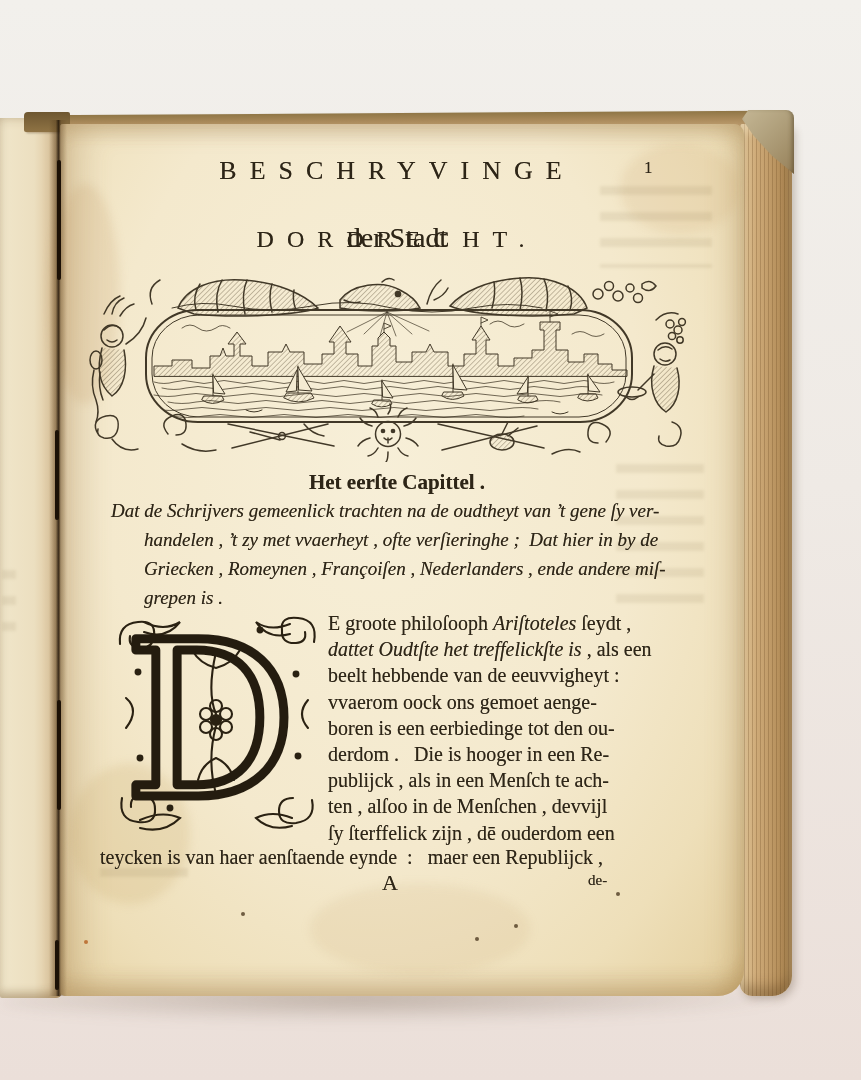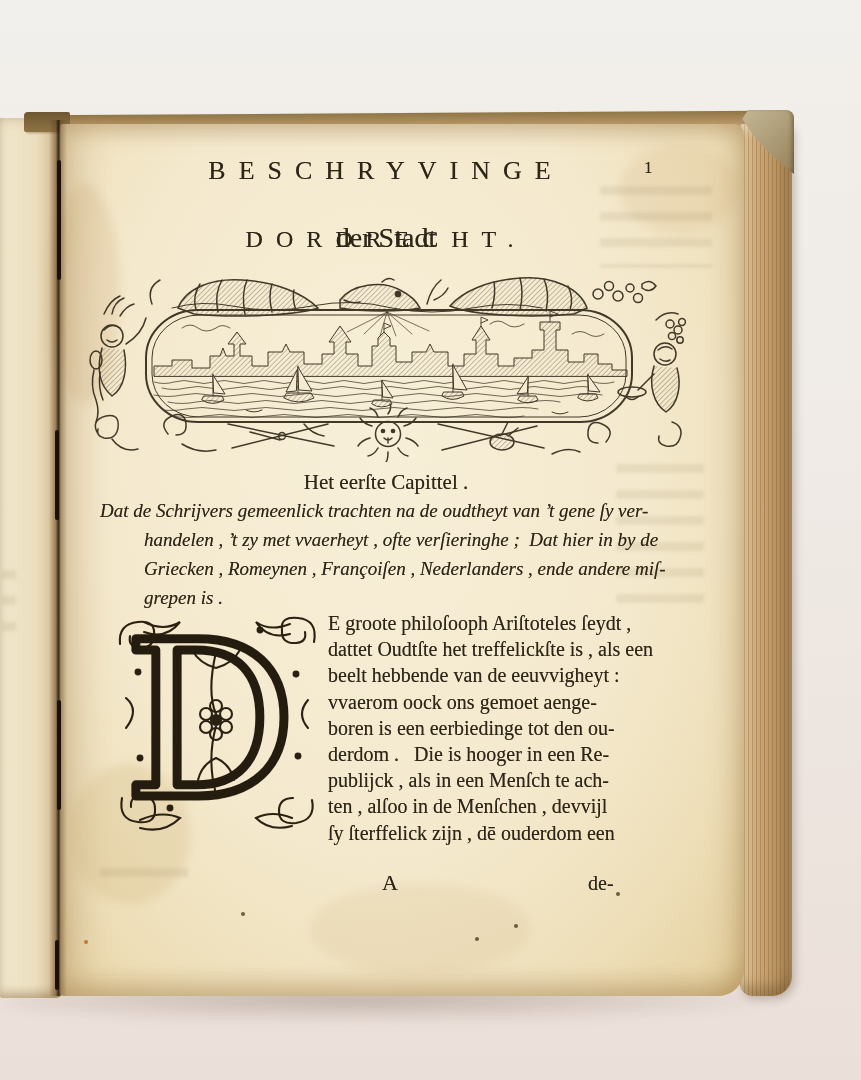--- a/index.html
+++ b/index.html
@@ -67,30 +67,30 @@
   .ghost{
     opacity:.55;filter:blur(1.4px);
     background:repeating-linear-gradient(180deg,rgba(125,104,64,.20) 0 9px,rgba(0,0,0,0) 9px 26px);
   }
   .spot{width:4px;height:4px;border-radius:50%;background:#4d3b22;opacity:.8;}
   
   .ink{color:#2d2517;white-space:pre;text-shadow:0 0 .5px rgba(45,37,23,.55);}
   .t-main   {font-size:26px;letter-spacing:13px;}
   .t-stadt  {font-size:28px;}
   .t-city   {font-size:24px;letter-spacing:13px;}
-  .t-center {left:1px;width:650px;text-align:center;}
+  .t-center {left:12px;width:650px;text-align:center;}
   .pagenum  {font-size:17px;}
   .chap     {font-size:21px;}
-  .arg-line {font-size:19px;line-height:29px;font-style:italic;white-space:pre;}
+  .arg-line {font-size:19px;line-height:29px;font-style:italic;white-space:pre;margin-left:11px;}
   .arg-line.indent{margin-left:44px;}
   .body-line{font-size:20px;line-height:26.2px;white-space:pre;}
-  .body-line .it{}
+  .body-line .it{font-style:italic;}
   .lastline {font-size:20px;}
   .sig      {font-size:22px;}
-  .catch    {font-size:20px;}
+  .catch    {font-size:15px;}
   svg{display:block;}
 </style>
 </head>
 <body>
 
 <div class="abs book-shadow"></div>
 
 <div class="abs left-page">
   <div class="abs ghost" style="left:2px;top:452px;width:14px;height:62px;"></div>
 </div>
@@ -267,21 +267,21 @@
           <path d="M496,124 Q505,130 516,124 L514,120 L498,120 Z" fill="url(#hx)"></path>
           <path d="M506,120 L506,100"></path>
             <path d="M506,101 L518,118 L507,117 Z" fill="#f4ebd2"></path>
           <path d="M164,136 q8,4 16,0"></path>
             <path d="M470,138 q8,4 16,0"></path>
         </g>
       </g>
     </g>
   </svg>
 
-  <div class="abs ink chap t-center" style="top:346px;">Het eerſte Capittel .</div>
+  <div class="abs ink chap t-center" style="top:346px;font-weight:bold;">Het eerſte Capittel .</div>
 
   <div class="abs ink" style="left:40px;top:372px;"><div class="arg-line">Dat de Schrijvers gemeenlick trachten na de oudtheyt van ’t gene ſy ver-</div><div class="arg-line indent">handelen , ’t zy met vvaerheyt , ofte verſieringhe ;  Dat hier in by de</div><div class="arg-line indent">Griecken , Romeynen , Françoiſen , Nederlanders , ende andere miſ-</div><div class="arg-line indent">grepen is .</div></div>
 
   <svg class="abs" style="left:50px;top:484px;" width="214" height="224" viewBox="0 0 214 224">
     <g stroke="#2a2112" stroke-width="2.1" fill="none" stroke-linecap="round">
       <path d="M10,36 q-2,-20 18,-22 q18,-2 16,14 q-2,14 -16,12 q-10,-2 -8,-12"></path>
       <path d="M204,34 q4,-22 -16,-24 q-18,-2 -16,12 q-1,14 14,13 q11,-1 9,-11"></path>
       <path d="M12,190 q-4,22 16,24 q18,2 17,-13 q0,-13 -14,-13 q-11,0 -10,11"></path>
       <path d="M202,192 q4,20 -16,23 q-17,2 -17,-12 q0,-13 14,-13"></path>
       <path d="M34,14 q20,10 36,0 q-14,18 -36,10"></path>
@@ -305,20 +305,21 @@
       <circle cx="30" cy="150" r="2.4" fill="#2a2112"></circle>
         <circle cx="188" cy="148" r="2.4" fill="#2a2112"></circle>
       <circle cx="60" cy="200" r="2.4" fill="#2a2112"></circle>
         <circle cx="150" cy="22" r="2.4" fill="#2a2112"></circle>
     </g>
     <text x="14" y="188" font-family="'DejaVu Serif','Liberation Serif',serif" font-size="215" fill="none" stroke="#241c0f" stroke-width="9" stroke-linejoin="round">D</text>
   </svg>
 
   <div class="abs ink" style="left:268px;top:486px;"><div class="body-line"><span>E groote philoſooph </span><span class="it">Ariſtoteles</span><span> ſeydt ,</span></div><div class="body-line"><span class="it">dattet Oudtſte het treffelickſte is</span><span> , als een</span></div><div class="body-line"><span>beelt hebbende van de eeuvvigheyt :</span></div><div class="body-line"><span>vvaerom oock ons gemoet aenge-</span></div><div class="body-line"><span>boren is een eerbiedinge tot den ou-</span></div><div class="body-line"><span>derdom .   Die is hooger in een Re-</span></div><div class="body-line"><span>publijck , als in een Menſch te ach-</span></div><div class="body-line"><span>ten , alſoo in de Menſchen , devvijl</span></div><div class="body-line"><span>ſy ſterffelick zijn , dē ouderdom een</span></div></div>
 
+  <div class="abs ink lastline" style="left:40px;top:722px;">teycken is van haer aenſtaende eynde  :   maer een Republijck ,</div>
 
   <div class="abs ink sig" style="left:318px;top:746px;width:24px;text-align:center;">A</div>
   <div class="abs ink catch" style="left:528px;top:748px;">de-</div>
 </div>
 
 <div class="abs gutter-crack"></div>
 <div class="abs crack-seg" style="left:57px;top:160px;height:120px;"></div>
 <div class="abs crack-seg" style="left:55px;top:430px;height:90px;"></div>
 <div class="abs crack-seg" style="left:57px;top:700px;height:110px;"></div>
 <div class="abs crack-seg" style="left:55px;top:940px;height:50px;"></div>

